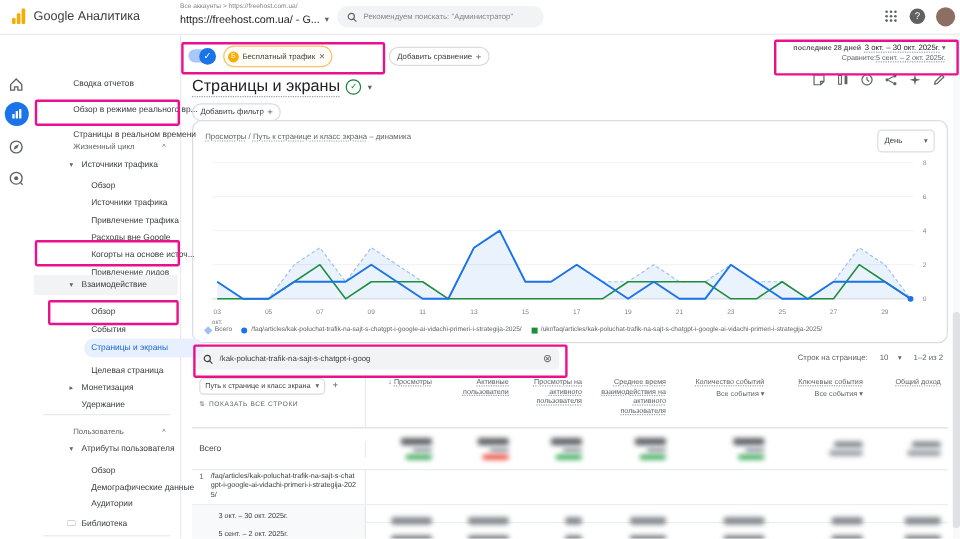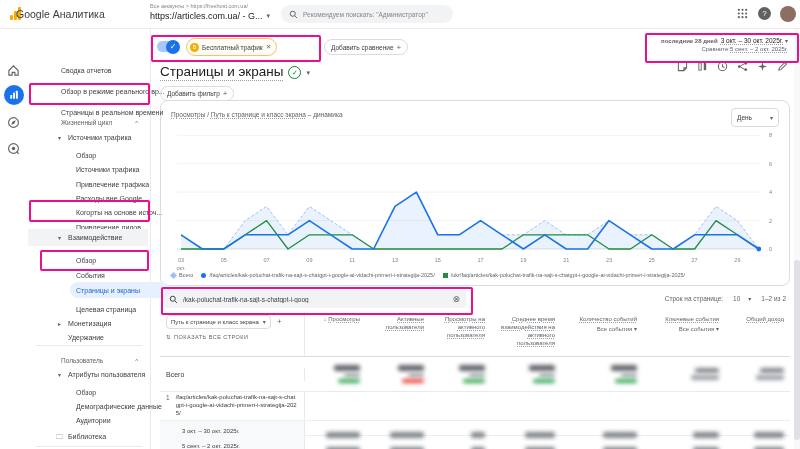--- a/index.html
+++ b/index.html
@@ -2,21 +2,21 @@
 <html><head>
 <meta charset="utf-8">
 <style>
   html,body{margin:0;padding:0;background:#fff;}
   #app{position:relative;width:800px;height:449px;overflow:hidden;background:#fff;
        font-family:"Liberation Sans","DejaVu Sans",sans-serif;color:#202124;}
   
   #topbar{position:absolute;left:0;top:0;width:800px;height:28px;background:#fff;border-bottom:1px solid #e8eaed;z-index:5;}
   #ga-logo{position:absolute;left:10px;top:7px;display:flex;align-items:flex-end;gap:1px;}
   #ga-logo i{display:block;width:3px;background:#f9ab00;border-radius:1px;}
-  #brand{position:absolute;left:16px;top:8px;font-size:10.5px;color:#3c4043;}
+  #brand{position:absolute;left:28px;top:8px;font-size:10.5px;color:#3c4043;}
   #crumb-sm{position:absolute;left:150px;top:3px;font-size:5.5px;color:#80868b;}
   #crumb-main{position:absolute;left:150px;top:11px;font-size:9px;color:#202124;display:flex;align-items:center;gap:4px;}
   #crumb-main .car{font-size:7px;color:#5f6368;}
   #top-search{position:absolute;left:281px;top:5px;width:172px;height:18px;background:#f1f3f4;border-radius:9px;display:flex;align-items:center;gap:5px;padding:0 8px;box-sizing:border-box;}
   #top-search .ph{font-size:6.5px;color:#80868b;white-space:nowrap;}
   #apps-grid{position:absolute;left:737px;top:8px;}
   #help-btn{position:absolute;left:758px;top:7px;width:13px;height:13px;border-radius:50%;background:#616161;color:#fff;font-size:8px;text-align:center;line-height:13px;}
   #avatar{position:absolute;left:780px;top:6px;width:16px;height:16px;border-radius:50%;background:#8d6e63;}
   
   #rail{position:absolute;left:0;top:28px;width:28px;height:421px;background:#fff;z-index:4;}
@@ -106,21 +106,21 @@
 
   <div id="topbar">
     <div id="ga-logo">
       <i style="height:5px"></i>
         <i style="height:9px"></i>
         <i style="height:13px"></i>
     </div>
     <div id="brand">Google Аналитика</div>
     <div id="crumb-sm">Все аккаунты &gt; https://freehost.com.ua/</div>
     <div id="crumb-main">
-      <span>https://articles.com.ua/ - G...</span>
+      <span>https://freehost.com.ua/ - G...</span>
       <span class="car">▾</span>
     </div>
     <div id="top-search">
       <svg width="9" height="9" viewBox="0 0 12 12">
           <circle cx="5" cy="5" r="3.4" fill="none" stroke="#5f6368" stroke-width="1.3"></circle>
           <line x1="7.6" y1="7.6" x2="10.6" y2="10.6" stroke="#5f6368" stroke-width="1.3"></line>
         </svg>
       <span class="ph">Рекомендуем поискать: "Администратор"</span>
     </div>
     <svg id="apps-grid" width="11" height="11" viewBox="0 0 12 12">

